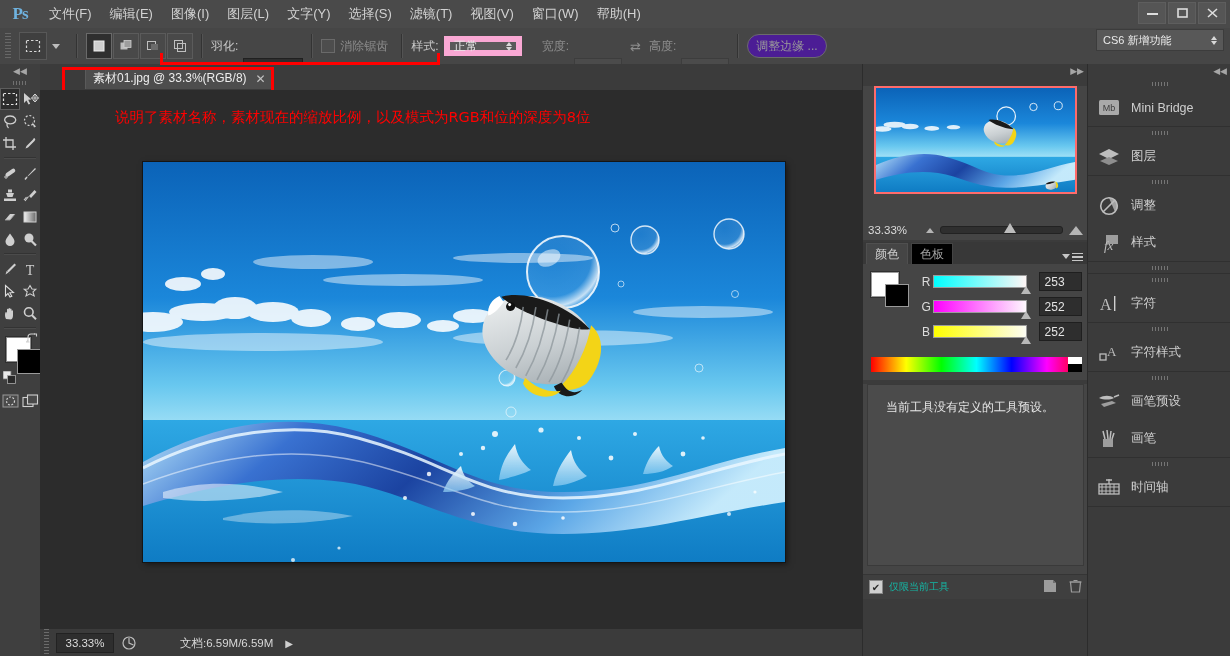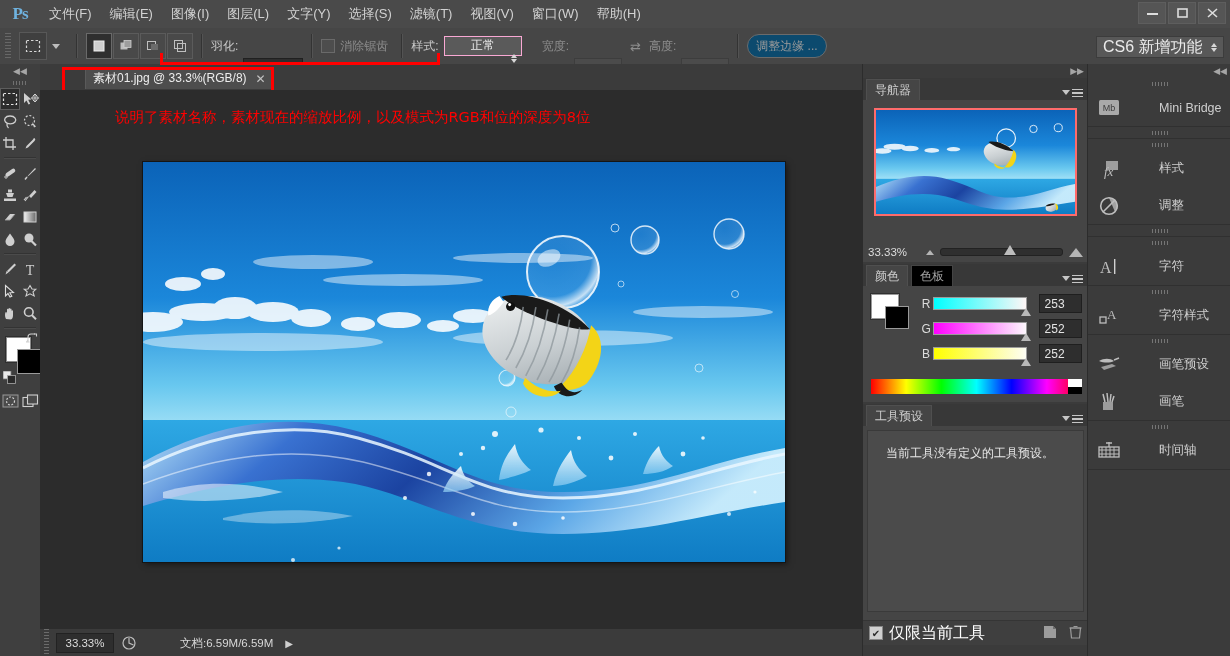--- a/index.html
+++ b/index.html
@@ -32,30 +32,30 @@
   .selbtns{display:flex;gap:1px;}
   .selbtn{width:24px;height:24px;background:#494949;border:1px solid #5b5b5b;
           display:flex;align-items:center;justify-content:center;}
   .selbtn.active{background:#2f2f2f;border-color:#6a6a6a;}
   .olabel{font-size:12px;color:#c9c9c9;margin-right:5px;}
   .olabel.dim{color:#8d8d8d;}
   .ofield{background:#2e2e2e;border:1px solid #202020;height:20px;line-height:20px;
           color:#e2e2e2;font-size:12px;padding:0 4px;box-sizing:border-box;margin-top:44px;}
   .ofield.dim{background:#4b4b4b;border-color:#3d3d3d;color:#7b7b7b;}
   .chk{width:12px;height:12px;background:#4d4d4d;border:1px solid #6a6a6a;margin-right:5px;}
-  .selectbox{height:20px;background:#5a5a5a;border:1px solid #f9a8d4;color:#e8e8e8;
-             font-size:12px;display:flex;align-items:center;padding:0 4px;box-sizing:border-box;flex-direction:column;}
+  .selectbox{height:20px;background:#5a5a5a;border:6px solid #f9a8d4;color:#e8e8e8;
+             font-size:12px;display:flex;align-items:center;padding:0 4px;box-sizing:border-box;}
   .spin{margin-left:auto;display:flex;flex-direction:column;gap:1px;}
   .spin i{display:block;width:0;height:0;border-left:3px solid transparent;border-right:3px solid transparent;}
   .spin i.up{border-bottom:4px solid #d8d8d8;}
   .spin i.dn{border-top:4px solid #d8d8d8;}
-  .btn3d{height:22px;background:#0c4a6e;border:1px solid #6b6b6b;border-radius:12px;
+  .btn3d{height:22px;background:#4c1d95;border:1px solid #6b6b6b;border-radius:12px;
          color:#9a9a9a;font-size:12px;display:flex;align-items:center;padding:0 8px;}
-  .wsbtn{position:absolute;right:6px;top:8px;height:22px;width:128px;background:#585858;
-         border:1px solid #3c3c3c;color:#eaeaea;font-size:16px;display:flex;align-items:center;
+  .wsbtn{position:absolute;right:6px;top:1px;height:22px;width:128px;background:#585858;
+         border:1px solid #3c3c3c;color:#eaeaea;font-size:11px;display:flex;align-items:center;
          padding:0 6px;box-sizing:border-box;}
   .swapicon{color:#8d8d8d;font-size:13px;margin:0 8px;}
 
   
   .toolbox{position:absolute;left:0;top:64px;width:40px;height:592px;background:#3f3f3f;
            border-right:1px solid #2c2c2c;}
   .tb-collapse{height:14px;display:flex;align-items:center;justify-content:center;color:#a6a6a6;font-size:9px;}
   .tb-grip{height:10px;display:flex;align-items:center;justify-content:center;}
   .tb-grip span{width:14px;height:4px;
        background:repeating-linear-gradient(to right,#707070 0 1px,transparent 1px 3px);}
@@ -145,21 +145,21 @@
   .tp-chk{width:12px;height:12px;background:#cfcfcf;border:1px solid #888;display:flex;
           align-items:center;justify-content:center;color:#2a2a2a;font-size:10px;margin-right:6px;}
 
   
   .irdock{position:absolute;left:1087px;top:64px;width:143px;height:592px;background:#3b3b3b;border-left:1px solid #2c2c2c;}
   .ir-group{border-bottom:1px solid #303030;}
   .ir-grip{height:11px;display:flex;align-items:center;justify-content:center;}
   .ir-grip span{width:16px;height:4px;background:repeating-linear-gradient(to right,#757575 0 1px,transparent 1px 3px);}
   .ir-item{height:37px;display:flex;align-items:center;padding-left:9px;gap:10px;}
   .ir-ico{width:24px;height:24px;display:flex;align-items:center;justify-content:center;}
-  .ir-lbl{font-size:12.5px;color:#cfcfcf;margin-left:28px;}
+  .ir-lbl{font-size:12.5px;color:#cfcfcf;}
 </style>
 </head>
 <body>
 
 <div class="app">
 
   <div class="menubar">
     <div class="pslogo">Ps</div>
     <div class="menu-item">文件(F)</div>
     <div class="menu-item">编辑(E)</div>
@@ -605,31 +605,20 @@
         </svg>
     </div>
     <div class="sb-doc">文档:6.59M/6.59M</div>
     <div class="sb-arrow">▶</div>
   </div>
 
   <div class="rdock">
     <div class="dockhdr">▶▶</div>
 
     <div class="panel">
-      <div class="ptabs">
-        <div class="ptab">导航器</div>
-        <div class="pmenu">
-          <span class="tri"></span>
-            <span class="bars">
-              <i></i>
-              <i></i>
-              <i></i>
-            </span>
-        </div>
-      </div>
       <div style="height:134px;background:#454545;">
         <div class="navthumb">
           <svg width="199" height="104" viewBox="0 0 642 340" preserveAspectRatio="none">
             <rect x="0" y="0" width="642" height="340" fill="url(#sky)"></rect>
             <rect x="0" y="225" width="642" height="115" fill="url(#seaDeep)"></rect>
             <g opacity="0.85" fill="#ffffff">
               <ellipse cx="60" cy="120" rx="36" ry="10"></ellipse>
                 <ellipse cx="110" cy="126" rx="28" ry="9"></ellipse>
               <ellipse cx="180" cy="132" rx="24" ry="8"></ellipse>
                 <ellipse cx="250" cy="128" rx="22" ry="7"></ellipse>
@@ -706,39 +695,28 @@
             <span class="cval">252</span>
           </div>
         </div>
         <div style="clear:both"></div>
       </div>
       <div class="spectrum"></div>
       <div style="height:8px"></div>
     </div>
 
     <div class="panel" style="margin-top:2px;">
-      <div class="ptabs">
-        <div class="ptab">工具预设</div>
-        <div class="pmenu">
-          <span class="tri"></span>
-            <span class="bars">
-              <i></i>
-              <i></i>
-              <i></i>
-            </span>
-        </div>
-      </div>
       <div class="tp-body">
         <div class="tp-inner">
           <div class="tp-msg">当前工具没有定义的工具预设。</div>
         </div>
       </div>
       <div class="tp-foot">
         <span class="tp-chk">✔</span>
-        <span style="font-size:16px;color:#ffffff">仅限当前工具</span>
+        <span style="font-size:10px;color:#14b8a6">仅限当前工具</span>
         <span style="margin-left:auto;display:flex;gap:12px;align-items:center;">
           <span>
             <svg width="14" height="14">
                 <path d="M1 1 h9 l3 3 v9 h-12 Z" fill="#9c9c9c"></path>
                 <path d="M10 1 v3 h3" fill="#6f6f6f"></path>
               </svg>
           </span>
           <span>
             <svg width="13" height="14">
                 <path d="M1.5 3 h10 l-1 10 h-8 Z" fill="none" stroke="#9c9c9c" stroke-width="1.2"></path>
@@ -765,44 +743,53 @@
             </svg>
         </span>
         <span class="ir-lbl">Mini Bridge</span>
       </div>
     </div>
 
     <div class="ir-group">
       <div class="ir-grip">
           <span></span>
         </div>
+      <div class="ir-item">
+        <span class="ir-ico">
+          <svg width="22" height="19">
+              <path d="M11 2 L21 7 L11 12 L1 7 Z" fill="#bdbdbd"></path>
+              <path d="M11 10 L20 14 L11 18 L2 14 Z" fill="#8e8e8e"></path>
+            </svg>
+        </span>
+        <span class="ir-lbl">图层</span>
+      </div>
     </div>
 
     <div class="ir-group">
       <div class="ir-grip">
           <span></span>
         </div>
-      <div class="ir-item">
-        <span class="ir-ico">
-          <svg width="22" height="20">
-              <rect x="8" y="2" width="12" height="9" fill="#9d9d9d"></rect>
-              <text x="6" y="17" font-family="Liberation Serif, serif" font-style="italic" font-size="13" fill="#bdbdbd">fx</text>
-            </svg>
-        </span>
-        <span class="ir-lbl">样式</span>
-      </div>
       <div class="ir-item">
         <span class="ir-ico">
           <svg width="22" height="20">
               <circle cx="11" cy="10" r="8.3" fill="none" stroke="#bdbdbd" stroke-width="1.6"></circle>
               <path d="M5 16 L17 4" stroke="#bdbdbd" stroke-width="1.6"></path>
               <path d="M11 1.7 A8.3 8.3 0 0 1 17 16 Z" fill="#bdbdbd" opacity=".8"></path>
             </svg>
         </span>
         <span class="ir-lbl">调整</span>
+      </div>
+      <div class="ir-item">
+        <span class="ir-ico">
+          <svg width="22" height="20">
+              <rect x="8" y="2" width="12" height="9" fill="#9d9d9d"></rect>
+              <text x="6" y="17" font-family="Liberation Serif, serif" font-style="italic" font-size="13" fill="#bdbdbd">fx</text>
+            </svg>
+        </span>
+        <span class="ir-lbl">样式</span>
       </div>
     </div>
 
     <div class="ir-group">
       <div class="ir-grip">
           <span></span>
         </div>
     </div>
 
     <div class="ir-group">

